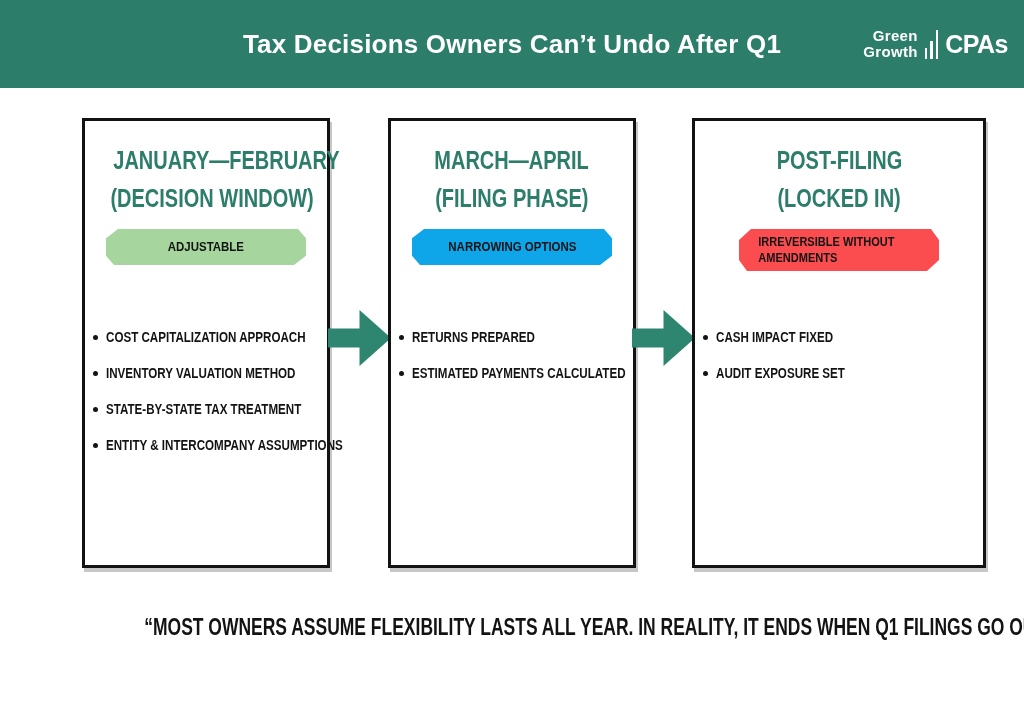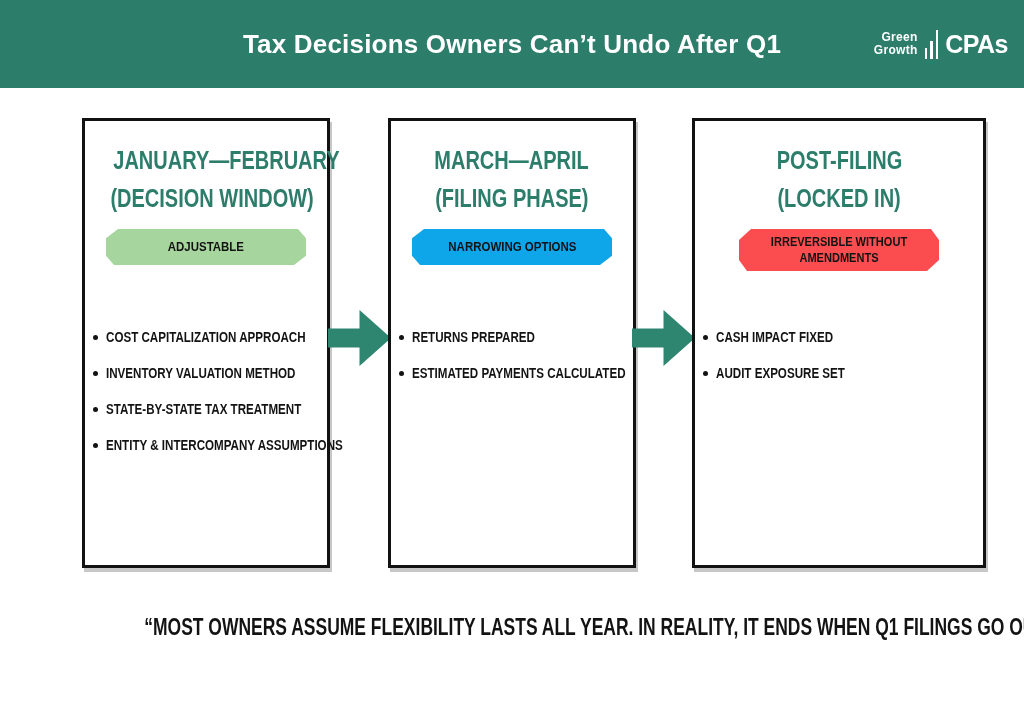--- a/index.html
+++ b/index.html
@@ -24,21 +24,21 @@
     color: #ffffff; font-size: 26px; font-weight: bold;
     letter-spacing: 0.2px;
   }
   .logo {
     position: absolute; right: 16px; top: 0; height: 88px;
     display: flex; align-items: center; gap: 7px;
     color: #ffffff;
   }
   .logo-words {
     display: flex; flex-direction: column; align-items: flex-end;
-    font-size: 12px; font-weight: bold; line-height: 1.1;
+    font-size: 15px; font-weight: bold; line-height: 1.1;
     letter-spacing: 0.3px;
   }
   .logo-bars { display: flex; align-items: flex-end; gap: 3px; height: 30px; }
   .logo-bars i { display: block; width: 2.5px; background: #ffffff; }
   .logo-bars i:nth-child(1) { height: 11px; }
   .logo-bars i:nth-child(2) { height: 18px; }
   .logo-bars i:nth-child(3) { height: 29px; }
   .logo-brand { font-size: 25px; font-weight: bold; letter-spacing: -0.5px; }
 
   
@@ -63,21 +63,20 @@
     line-height: 38px;
     transform: scaleX(0.8);
     white-space: nowrap;
     letter-spacing: 0px;
   }
 
   .badge {
     margin: 12px auto 0;
     width: 200px; min-height: 36px;
     display: flex; align-items: center; justify-content: center;
-    text-align: center;
     clip-path: polygon(6% 0, 96% 0, 100% 26%, 100% 74%, 94% 100%, 4% 100%, 0 74%, 0 26%);
     padding: 3px 0;
   }
   .badge .cond {
     display: inline-block;
     color: #131313; font-weight: bold; font-size: 13.5px;
     line-height: 1.25;
     transform: scaleX(0.85);
   }
 

